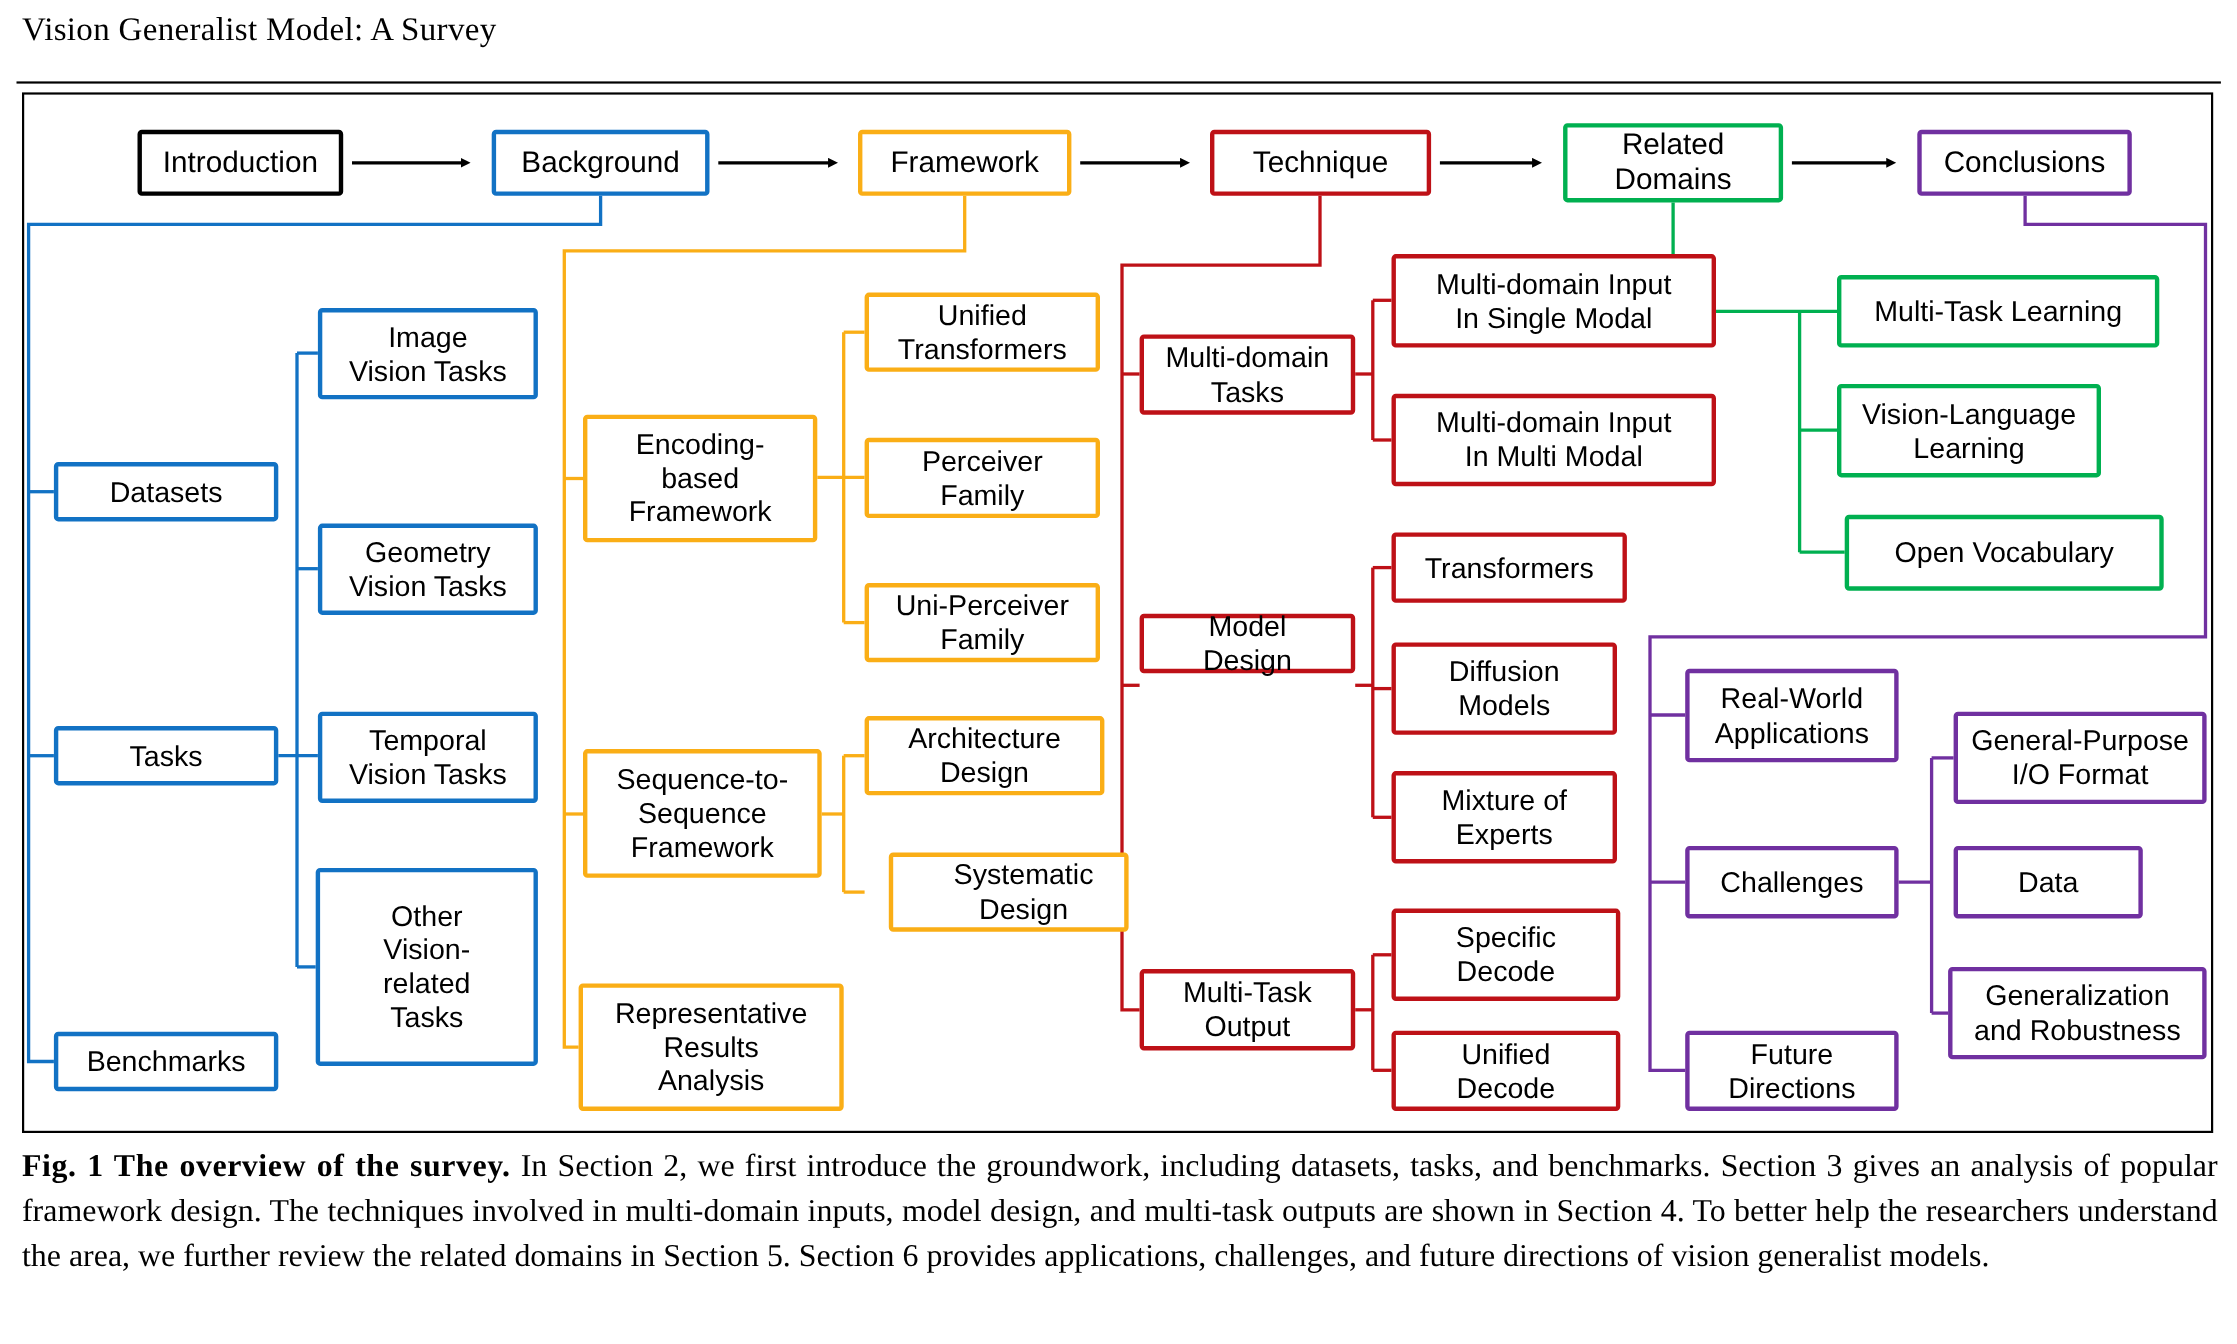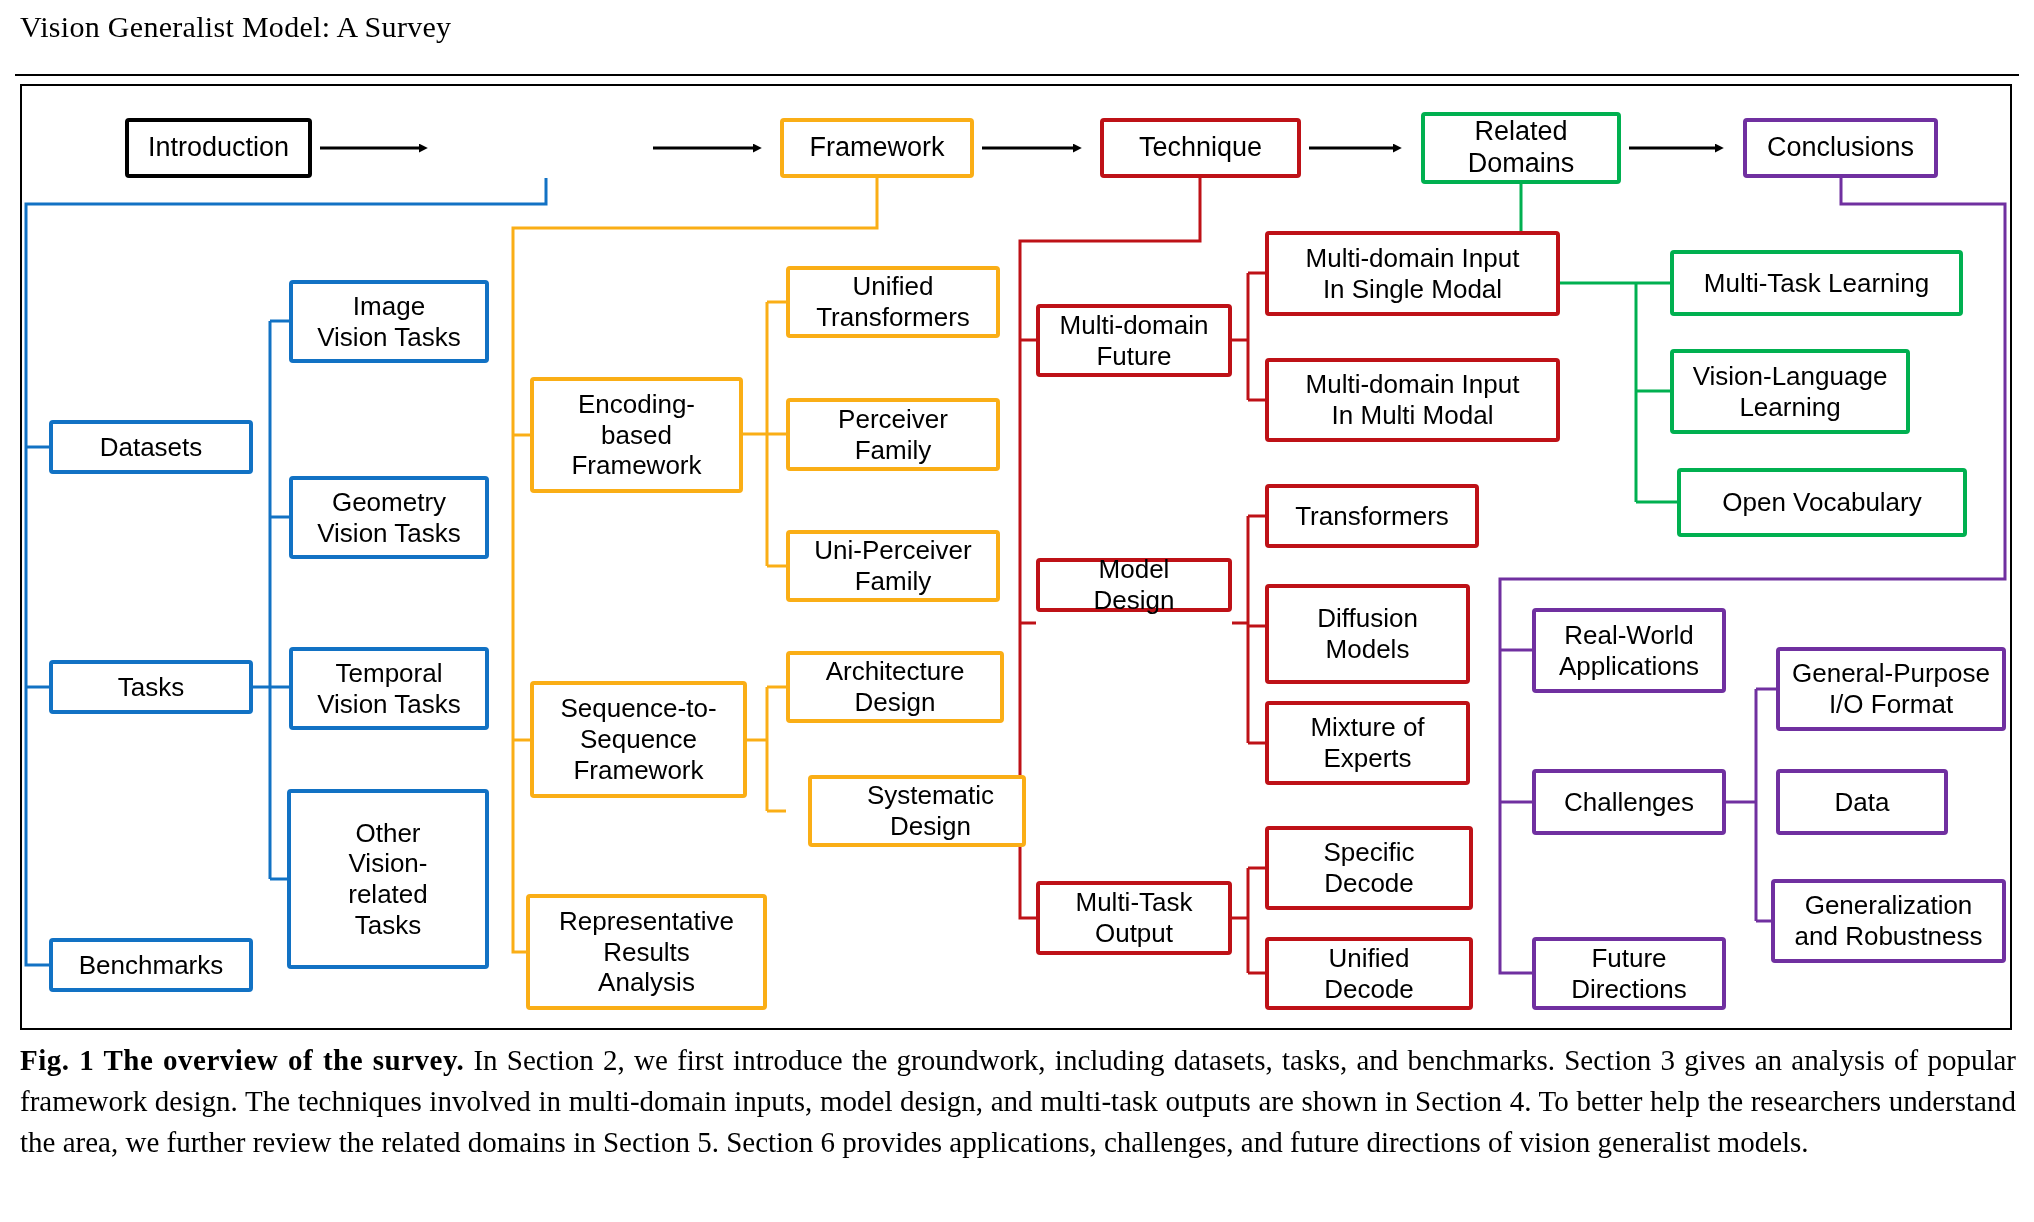--- a/index.html
+++ b/index.html
@@ -109,20 +109,21 @@
       <polyline class="s-purple" points="1500,650 1532,650"></polyline>
       <polyline class="s-purple" points="1500,802 1532,802"></polyline>
       <polyline class="s-purple" points="1726,802 1756,802"></polyline>
       <polyline class="s-purple" points="1756,689 1756,921"></polyline>
       <polyline class="s-purple" points="1756,689 1776,689"></polyline>
       <polyline class="s-purple" points="1756,921 1771,921"></polyline>
     </g>
   </svg>
 
   <div class="node lvl1 b-black" style="left:125px;top:118px;width:187px;height:60px;">Introduction</div>
+  <div class="node lvl1 b-blue" style="left:447px;top:118px;width:198px;height:60px;">Background</div>
   <div class="node lvl1 b-orange" style="left:780px;top:118px;width:194px;height:60px;">Framework</div>
   <div class="node lvl1 b-red" style="left:1100px;top:118px;width:201px;height:60px;">Technique</div>
   <div class="node lvl1 b-green" style="left:1421px;top:112px;width:200px;height:72px;">Related
 Domains</div>
   <div class="node lvl1 b-purple" style="left:1743px;top:118px;width:195px;height:60px;">Conclusions</div>
 
   <div class="node b-blue" style="left:49px;top:420px;width:204px;height:54px;">Datasets</div>
   <div class="node b-blue" style="left:49px;top:660px;width:204px;height:54px;">Tasks</div>
   <div class="node b-blue" style="left:49px;top:938px;width:204px;height:54px;">Benchmarks</div>
   <div class="node b-blue" style="left:289px;top:280px;width:200px;height:83px;">Image
@@ -150,31 +151,31 @@
   <div class="node b-orange" style="left:786px;top:398px;width:214px;height:73px;">Perceiver
 Family</div>
   <div class="node b-orange" style="left:786px;top:530px;width:214px;height:72px;">Uni-Perceiver
 Family</div>
   <div class="node b-orange" style="left:786px;top:651px;width:218px;height:72px;">Architecture
 Design</div>
   <div class="node b-orange" style="left:808px;top:775px;width:218px;height:72px;padding-left:31px;">Systematic
 Design</div>
 
   <div class="node b-red" style="left:1036px;top:304px;width:196px;height:73px;">Multi-domain
-Future</div>
+Tasks</div>
   <div class="node b-red" style="left:1036px;top:558px;width:196px;height:54px;">Model
 Design</div>
   <div class="node b-red" style="left:1036px;top:881px;width:196px;height:74px;">Multi-Task
 Output</div>
   <div class="node b-red" style="left:1265px;top:231px;width:295px;height:85px;">Multi-domain Input
 In Single Modal</div>
   <div class="node b-red" style="left:1265px;top:358px;width:295px;height:84px;">Multi-domain Input
 In Multi Modal</div>
   <div class="node b-red" style="left:1265px;top:484px;width:214px;height:64px;">Transformers</div>
-  <div class="node b-red" style="left:1265px;top:584px;width:205px;height:100px;">Diffusion
+  <div class="node b-red" style="left:1265px;top:584px;width:205px;height:84px;">Diffusion
 Models</div>
   <div class="node b-red" style="left:1265px;top:701px;width:205px;height:84px;">Mixture of
 Experts</div>
   <div class="node b-red" style="left:1265px;top:826px;width:208px;height:84px;">Specific
 Decode</div>
   <div class="node b-red" style="left:1265px;top:937px;width:208px;height:73px;">Unified
 Decode</div>
 
   <div class="node b-green" style="left:1670px;top:250px;width:293px;height:66px;">Multi-Task Learning</div>
   <div class="node b-green" style="left:1670px;top:349px;width:240px;height:85px;">Vision-Language

